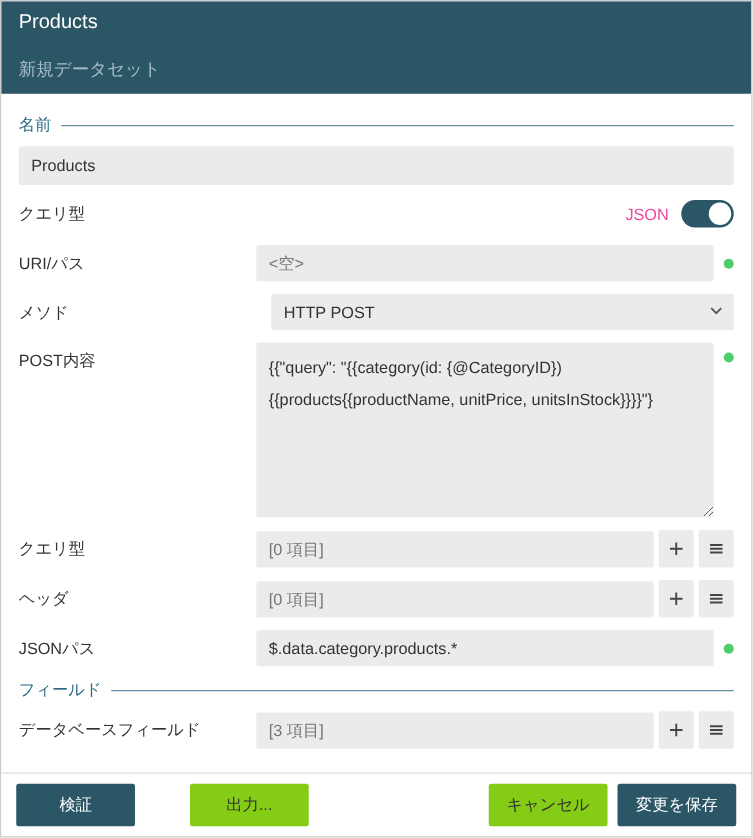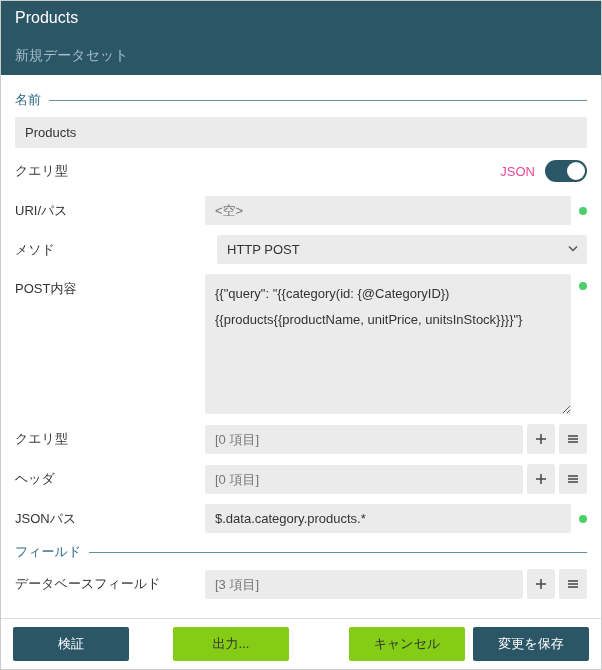--- a/index.html
+++ b/index.html
@@ -167,21 +167,21 @@
     border-top: 1px solid #ddd;
     background: #fff;
   }
   .btn {
     flex: 0 0 auto;
     padding: 8px 0;
     font-size: 13px;
     border: none;
     cursor: pointer;
     border-radius: 2px;
-    width: 116px;
+    width: 95px;
     text-align: center;
   }
   .btn-dark { background: #2b5666; color: #fff; }
   .btn-light { background: #84cc16; color: #333; margin-left: 36px; }
   .spacer { flex: 1; }
 </style>
 </head>
 <body>
 
 <div class="header">

